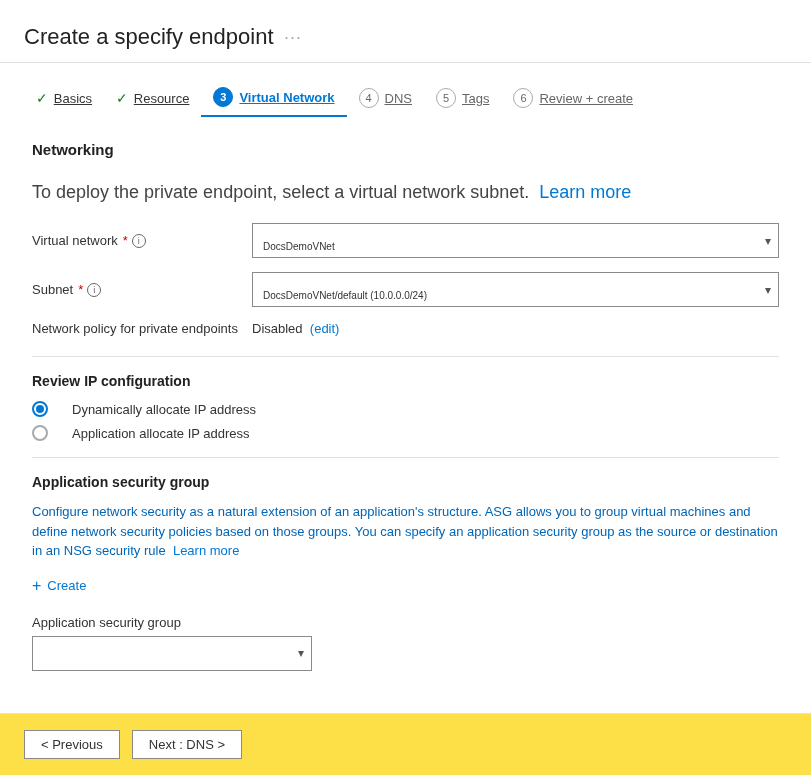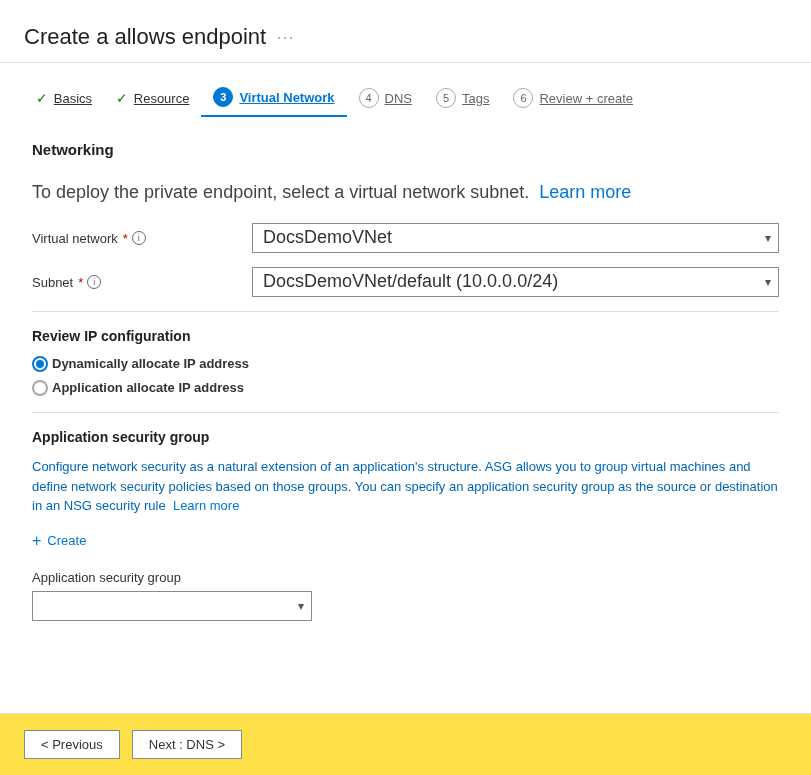--- a/index.html
+++ b/index.html
@@ -23,46 +23,46 @@
     .form-row { display: flex; align-items: center; margin-bottom: 14px; }
     .form-label { width: 220px; font-size: 13px; color: #333; display: flex; align-items: center; gap: 4px; flex-shrink: 0; }
     .required { color: #c00; margin-left: 1px; }
     .info-icon { width: 14px; height: 14px; border-radius: 50%; border: 1px solid #666; display: inline-flex; align-items: center; justify-content: center; font-size: 9px; color: #666; cursor: pointer; flex-shrink: 0; }
     .form-control { flex: 1; }
     .network-policy-row { display: flex; align-items: center; margin-bottom: 20px; }
     .policy-label { width: 220px; font-size: 13px; color: #333; flex-shrink: 0; }
     .policy-edit { color: #0078d4; cursor: pointer; text-decoration: none; }
     .subsection-title { font-size: 14px; font-weight: 600; color: #222; margin-bottom: 12px; margin-top: 6px; }
     .radio-group { margin-bottom: 16px; }
-    .radio-item { display: flex; align-items: flex-start; gap: 4px; margin-bottom: 8px; cursor: pointer; font-weight: bold; }
+    .radio-item { display: flex; align-items: flex-end; gap: 24px; margin-bottom: 8px; cursor: pointer; }
     .radio-circle { width: 16px; height: 16px; border-radius: 50%; border: 2px solid #0078d4; display: flex; align-items: center; justify-content: center; flex-shrink: 0; }
     .radio-circle.selected { border-color: #0078d4; }
     .radio-circle.selected::after { content: ''; width: 8px; height: 8px; border-radius: 50%; background: #0078d4; }
     .radio-circle.unselected { border-color: #aaa; }
     .radio-label { font-size: 13px; color: #333; }
     .asg-section { margin-top: 8px; }
     .asg-desc { font-size: 13px; color: #0066b8; margin-bottom: 16px; line-height: 1.5; }
     .create-btn { display: flex; align-items: center; gap: 6px; color: #0078d4; cursor: pointer; font-size: 13px; margin-bottom: 20px; background: none; border: none; padding: 0; }
     .plus-icon { font-size: 16px; color: #0078d4; }
     .asg-dropdown-label { font-size: 13px; color: #333; margin-bottom: 6px; }
     .footer { border-top: 1px solid #e0e0e0; padding: 16px 24px; display: flex; gap: 12px; background: #fde047; }
     .btn { padding: 6px 16px; font-size: 13px; cursor: pointer; border: 1px solid #8a8a8a; background: #fff; color: #333; display: flex; align-items: center; gap: 4px; }
     .divider { border: none; border-top: 1px solid #e0e0e0; margin: 8px 0 16px 0; }
     .select-wrapper { position: relative; display: block; }
-    .select-wrapper select { appearance: none; -webkit-appearance: none; width: 100%; border: 1px solid #8a8a8a; background: #fff; padding: 3px 30px 5px 10px; font-size: 18px; color: #333; cursor: pointer; outline: none; }
+    .select-wrapper select { appearance: none; -webkit-appearance: none; width: 100%; border: 1px solid #8a8a8a; background: #fff; padding: 17px 30px 5px 10px; font-size: 10px; color: #333; cursor: pointer; outline: none; }
     .select-wrapper::after { content: '▾'; position: absolute; right: 8px; top: 50%; transform: translateY(-50%); pointer-events: none; color: #555; font-size: 12px; }
   </style>
 </head>
 <body>
 
 <div class="page">
 
   <div class="header">
     <div class="page-title">
-      <span>Create a allows endpoint</span>
+      <span>Create a specify endpoint</span>
       <span class="page-title-more">···</span>
     </div>
   </div>
 
   <div class="wizard-steps">
 
     <div class="step completed">
       <span class="step-check">✓</span>
       <span class="step-label">Basics</span>
     </div>
@@ -120,20 +120,27 @@
         <span class="required">*</span>
         <span class="info-icon">i</span>
       </div>
       <div class="form-control">
         <div class="select-wrapper">
           <select><option>DocsDemoVNet/default (10.0.0.0/24)</option></select>
         </div>
       </div>
     </div>
 
+    <div class="network-policy-row">
+      <div class="policy-label">Network policy for private endpoints</div>
+      <div>
+        <span>Disabled</span>
+        &nbsp;<a class="policy-edit learn-more">(edit)</a>
+      </div>
+    </div>
 
     <hr class="divider">
 
     <div class="subsection-title">Review IP configuration</div>
     <div class="radio-group">
 
       <div class="radio-item">
         <div class="radio-circle selected"></div>
         <span class="radio-label">Dynamically allocate IP address</span>
       </div>

